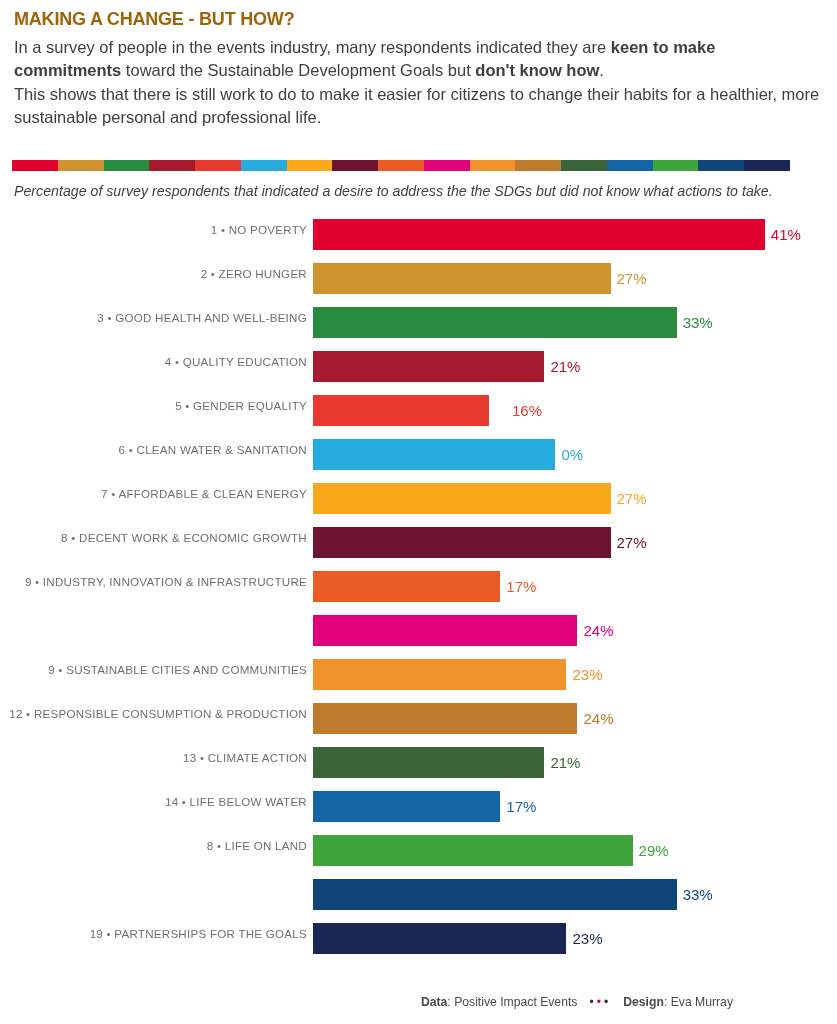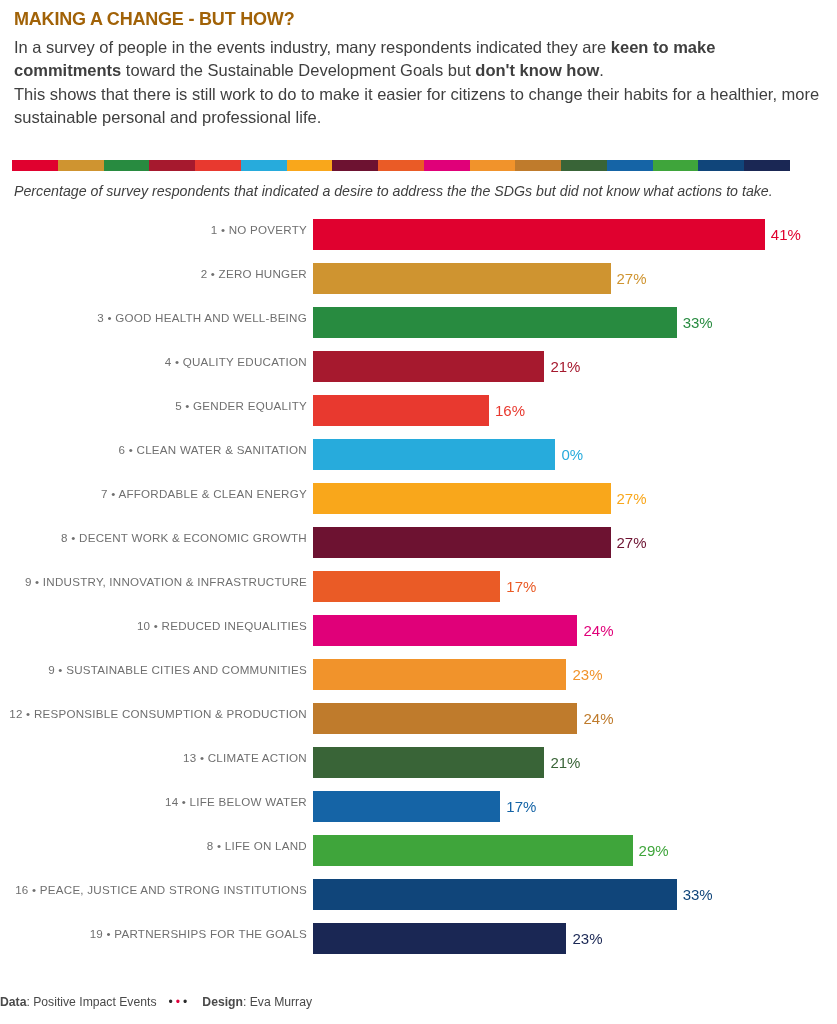--- a/index.html
+++ b/index.html
@@ -115,24 +115,24 @@
     top: 0;
     height: 31px;
     line-height: 31px;
     font-size: 15px;
     white-space: nowrap;
   }
 
   
   .footer {
     position: absolute;
-    left: 0;
+    left: 11px;
     top: 995px;
     width: 722px;
-    text-align: left;
+    text-align: right;
     font-size: 12.2px;
     color: #4a4a4a;
   }
   .footer b { font-weight: bold; }
   .footer .dots {
     display: inline-block;
     margin: 0 12px;
     letter-spacing: 3px;
   }
   .footer .dot-red { color: #e0003c; }
@@ -199,21 +199,21 @@
         <div class="row-label">4 • QUALITY EDUCATION</div>
         <div class="bar-area">
           <div class="bar" style="width: 231.42px; background: rgb(166, 25, 46);"></div>
           <div class="bar-value" style="left: 237.42px; color: rgb(166, 25, 46);">21%</div>
         </div>
       </div>
       <div class="row">
         <div class="row-label">5 • GENDER EQUALITY</div>
         <div class="bar-area">
           <div class="bar" style="width: 176.32px; background: rgb(232, 57, 47);"></div>
-          <div class="bar-value" style="left: 182px; color: rgb(232, 57, 47);">16%</div>
+          <div class="bar-value" style="left: 199px; color: rgb(232, 57, 47);">16%</div>
         </div>
       </div>
       <div class="row">
         <div class="row-label">6 • CLEAN WATER &amp; SANITATION</div>
         <div class="bar-area">
           <div class="bar" style="width: 242.44px; background: rgb(39, 171, 220);"></div>
           <div class="bar-value" style="left: 248.44px; color: rgb(39, 171, 220);">0%</div>
         </div>
       </div>
       <div class="row">
@@ -231,21 +231,20 @@
         </div>
       </div>
       <div class="row">
         <div class="row-label">9 • INDUSTRY, INNOVATION &amp; INFRASTRUCTURE</div>
         <div class="bar-area">
           <div class="bar" style="width: 187.34px; background: rgb(234, 91, 38);"></div>
           <div class="bar-value" style="left: 193.34px; color: rgb(234, 91, 38);">17%</div>
         </div>
       </div>
       <div class="row">
-        <div class="row-label">10 • REDUCED INEQUALITIES</div>
         <div class="bar-area">
           <div class="bar" style="width: 264.48px; background: rgb(224, 0, 121);"></div>
           <div class="bar-value" style="left: 270.48px; color: rgb(224, 0, 121);">24%</div>
         </div>
       </div>
       <div class="row">
         <div class="row-label">9 • SUSTAINABLE CITIES AND COMMUNITIES</div>
         <div class="bar-area">
           <div class="bar" style="width: 253.46px; background: rgb(241, 147, 43);"></div>
           <div class="bar-value" style="left: 259.46px; color: rgb(241, 147, 43);">23%</div>
@@ -273,21 +272,20 @@
         </div>
       </div>
       <div class="row">
         <div class="row-label">8 • LIFE ON LAND</div>
         <div class="bar-area">
           <div class="bar" style="width: 319.58px; background: rgb(63, 165, 59);"></div>
           <div class="bar-value" style="left: 325.58px; color: rgb(63, 165, 59);">29%</div>
         </div>
       </div>
       <div class="row">
-        <div class="row-label">16 • PEACE, JUSTICE AND STRONG INSTITUTIONS</div>
         <div class="bar-area">
           <div class="bar" style="width: 363.66px; background: rgb(16, 69, 122);"></div>
           <div class="bar-value" style="left: 369.66px; color: rgb(16, 69, 122);">33%</div>
         </div>
       </div>
       <div class="row">
         <div class="row-label">19 • PARTNERSHIPS FOR THE GOALS</div>
         <div class="bar-area">
           <div class="bar" style="width: 253.46px; background: rgb(26, 39, 84);"></div>
           <div class="bar-value" style="left: 259.46px; color: rgb(26, 39, 84);">23%</div>

